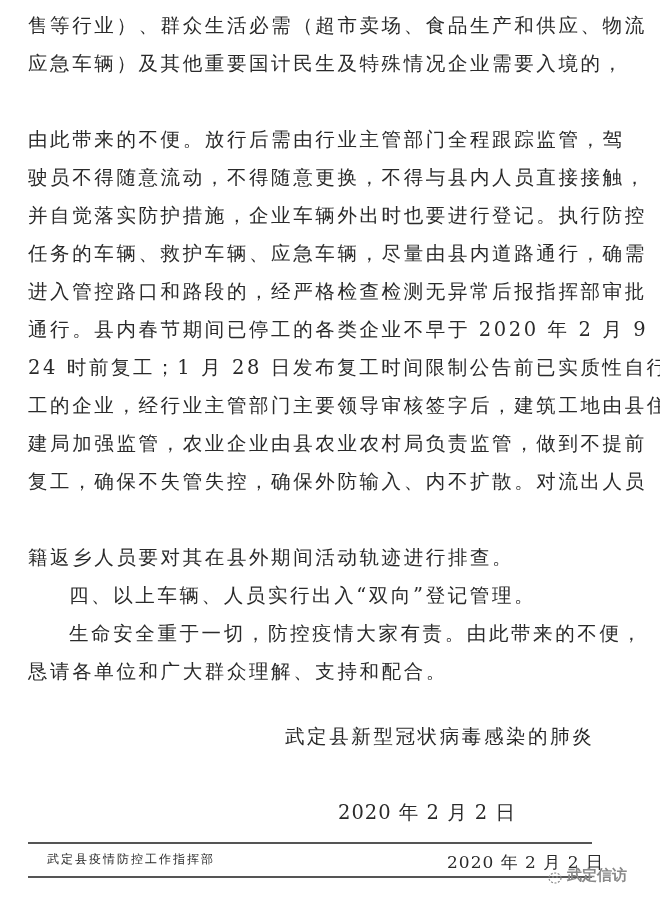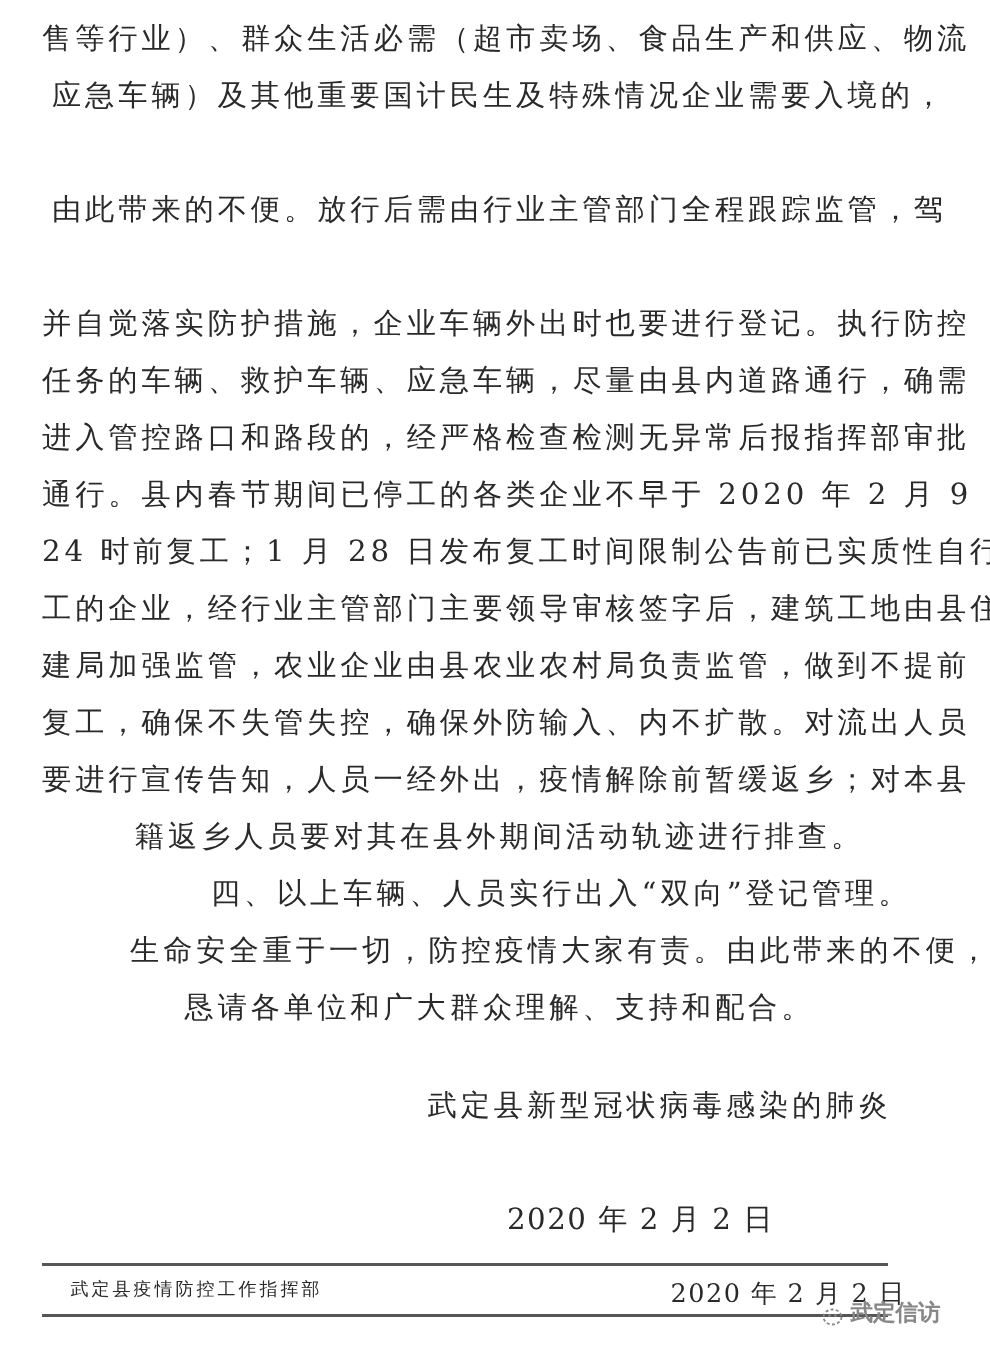--- a/index.html
+++ b/index.html
@@ -1,46 +1,46 @@
 <!DOCTYPE html>
 <html><head>
 <meta charset="utf-8">
 <style>
   html, body { margin: 0; padding: 0; background: #ffffff; }
   body { width: 660px; height: 907px; overflow: hidden; position: relative;
          font-family: "DejaVu Serif", "Liberation Serif", serif; color: #2a2a2a; }
   .page { position: absolute; left: 0; top: 0; width: 660px; height: 907px; background: #fff; }
   .line { position: absolute; left: 28px; width: 610px; font-size: 19.5px; letter-spacing: 2.6px;
-          white-space: nowrap; line-height: 30px; text-align: center; }
+          white-space: nowrap; line-height: 30px; }
   .indent { left: 69px; }
   .sig { position: absolute; font-size: 19.5px; letter-spacing: 2.6px; white-space: nowrap; line-height: 30px; }
   .rule { position: absolute; left: 28px; width: 564px; height: 2px; background: #555; }
   .footer-left { position: absolute; left: 47px; top: 851px; font-size: 12px; letter-spacing: 2px; white-space: nowrap; }
   .footer-right { position: absolute; left: 447px; top: 851px; font-size: 17px; letter-spacing: 1px; white-space: nowrap; }
   .watermark { position: absolute; left: 548px; top: 866px; display: flex; align-items: flex-end; gap: 3px;
                font-family: "DejaVu Sans", sans-serif; font-size: 15px; color: #888; font-weight: bold; }
   .wm-icon { width: 16px; height: 14px; }
 </style>
 </head>
 <body>
 
 <div class="page">
 
   <div class="line" style="top:11px">售等行业）、群众生活必需（超市卖场、食品生产和供应、物流</div>
   <div class="line" style="top:49px">应急车辆）及其他重要国计民生及特殊情况企业需要入境的，</div>
   <div class="line" style="top:125px">由此带来的不便。放行后需由行业主管部门全程跟踪监管，驾</div>
+  <div class="line" style="top:163px">驶员不得随意流动，不得随意更换，不得与县内人员直接接触，</div>
   <div class="line" style="top:201px">并自觉落实防护措施，企业车辆外出时也要进行登记。执行防控</div>
   <div class="line" style="top:239px">任务的车辆、救护车辆、应急车辆，尽量由县内道路通行，确需</div>
   <div class="line" style="top:277px">进入管控路口和路段的，经严格检查检测无异常后报指挥部审批</div>
   <div class="line" style="top:315px">通行。县内春节期间已停工的各类企业不早于 2020 年 2 月 9 日</div>
   <div class="line" style="top:353px">24 时前复工；1 月 28 日发布复工时间限制公告前已实质性自行复</div>
   <div class="line" style="top:391px">工的企业，经行业主管部门主要领导审核签字后，建筑工地由县住</div>
   <div class="line" style="top:429px">建局加强监管，农业企业由县农业农村局负责监管，做到不提前</div>
   <div class="line" style="top:467px">复工，确保不失管失控，确保外防输入、内不扩散。对流出人员</div>
-  <div class="line" style="top:505px">要进行宣传告知，人员一经外出，疫情解除前暂缓返乡；对本县</div>
   <div class="line" style="top:543px">籍返乡人员要对其在县外期间活动轨迹进行排查。</div>
 
   <div class="line indent" style="top:581px">四、以上车辆、人员实行出入“双向”登记管理。</div>
 
   <div class="line indent" style="top:619px">生命安全重于一切，防控疫情大家有责。由此带来的不便，</div>
   <div class="line" style="top:657px">恳请各单位和广大群众理解、支持和配合。</div>
 
   <div class="sig" style="left:285px; top:722px">武定县新型冠状病毒感染的肺炎</div>
   <div class="sig" style="left:338px; top:798px; letter-spacing:1px">2020 年 2 月 2 日</div>
 

